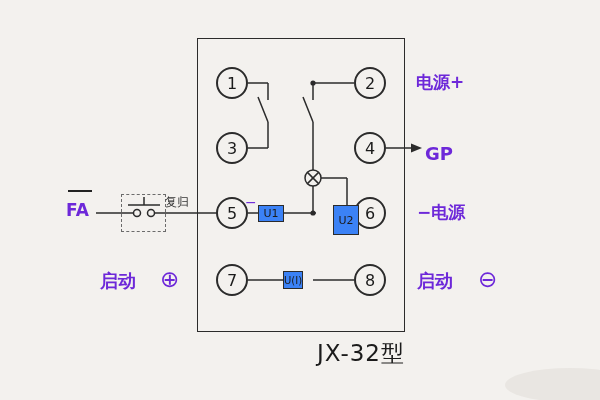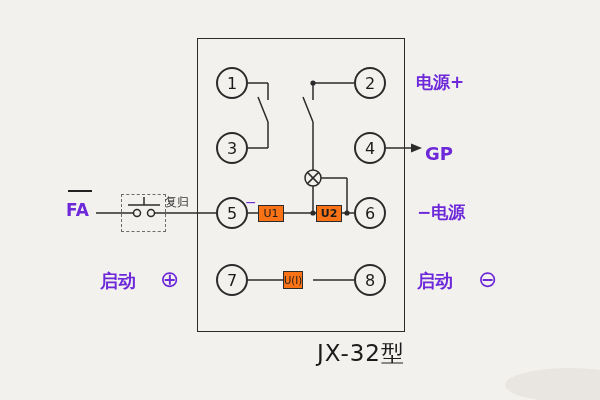--- a/index.html
+++ b/index.html
@@ -29,21 +29,21 @@
     border-radius:50%;
     background:#f3f1ee;
     display:flex;align-items:center;justify-content:center;
     font-size:16px;color:#1b1b1b;
     z-index:3;
   }
   .block{
     position:absolute;
     box-sizing:border-box;
     border:1.5px solid #2b2b2b;
-    background:#f97316;
+    background:#3b82f6;
     display:flex;align-items:center;justify-content:center;
     font-size:11px;color:#1b1b1b;
     z-index:3;
   }
   .lbl{
     position:absolute;
     color:#6d28d9;
     white-space:nowrap;
     z-index:3;
   }
@@ -143,21 +143,21 @@
   <div class="terminal" style="left:216px;top:67px;">1</div>
   <div class="terminal" style="left:354px;top:67px;">2</div>
   <div class="terminal" style="left:216px;top:132px;">3</div>
   <div class="terminal" style="left:354px;top:132px;">4</div>
   <div class="terminal" style="left:216px;top:197px;">5</div>
   <div class="terminal" style="left:354px;top:197px;">6</div>
   <div class="terminal" style="left:216px;top:264px;">7</div>
   <div class="terminal" style="left:354px;top:264px;">8</div>
 
   <div class="block" style="left:258px;top:205px;width:26px;height:17px;">U1</div>
-  <div class="block" style="left:316px;top:205px;width:26px;height:17px;font-weight:bold;">U2</div>
+  <div class="block" style="left:333px;top:205px;width:26px;height:30px;">U2</div>
   <div class="block" style="left:283px;top:271px;width:20px;height:18px;font-size:10px;">U(I)</div>
 
   <div class="fa-overline"></div>
   <div class="lbl" style="left:66px;top:200px;font-size:17px;font-weight:600;">FA</div>
   <div class="lbl" style="left:165px;top:194px;font-size:12px;color:#333;">复归</div>
   <div class="lbl" style="left:245px;top:194px;font-size:14px;">−</div>
   <div class="lbl cjk" style="left:100px;top:269px;font-size:18px;">启动</div>
   <div class="lbl sym" style="left:160px;top:268px;">⊕</div>
 
   <div class="lbl cjk" style="left:416px;top:71px;font-size:17px;">电源+</div>

